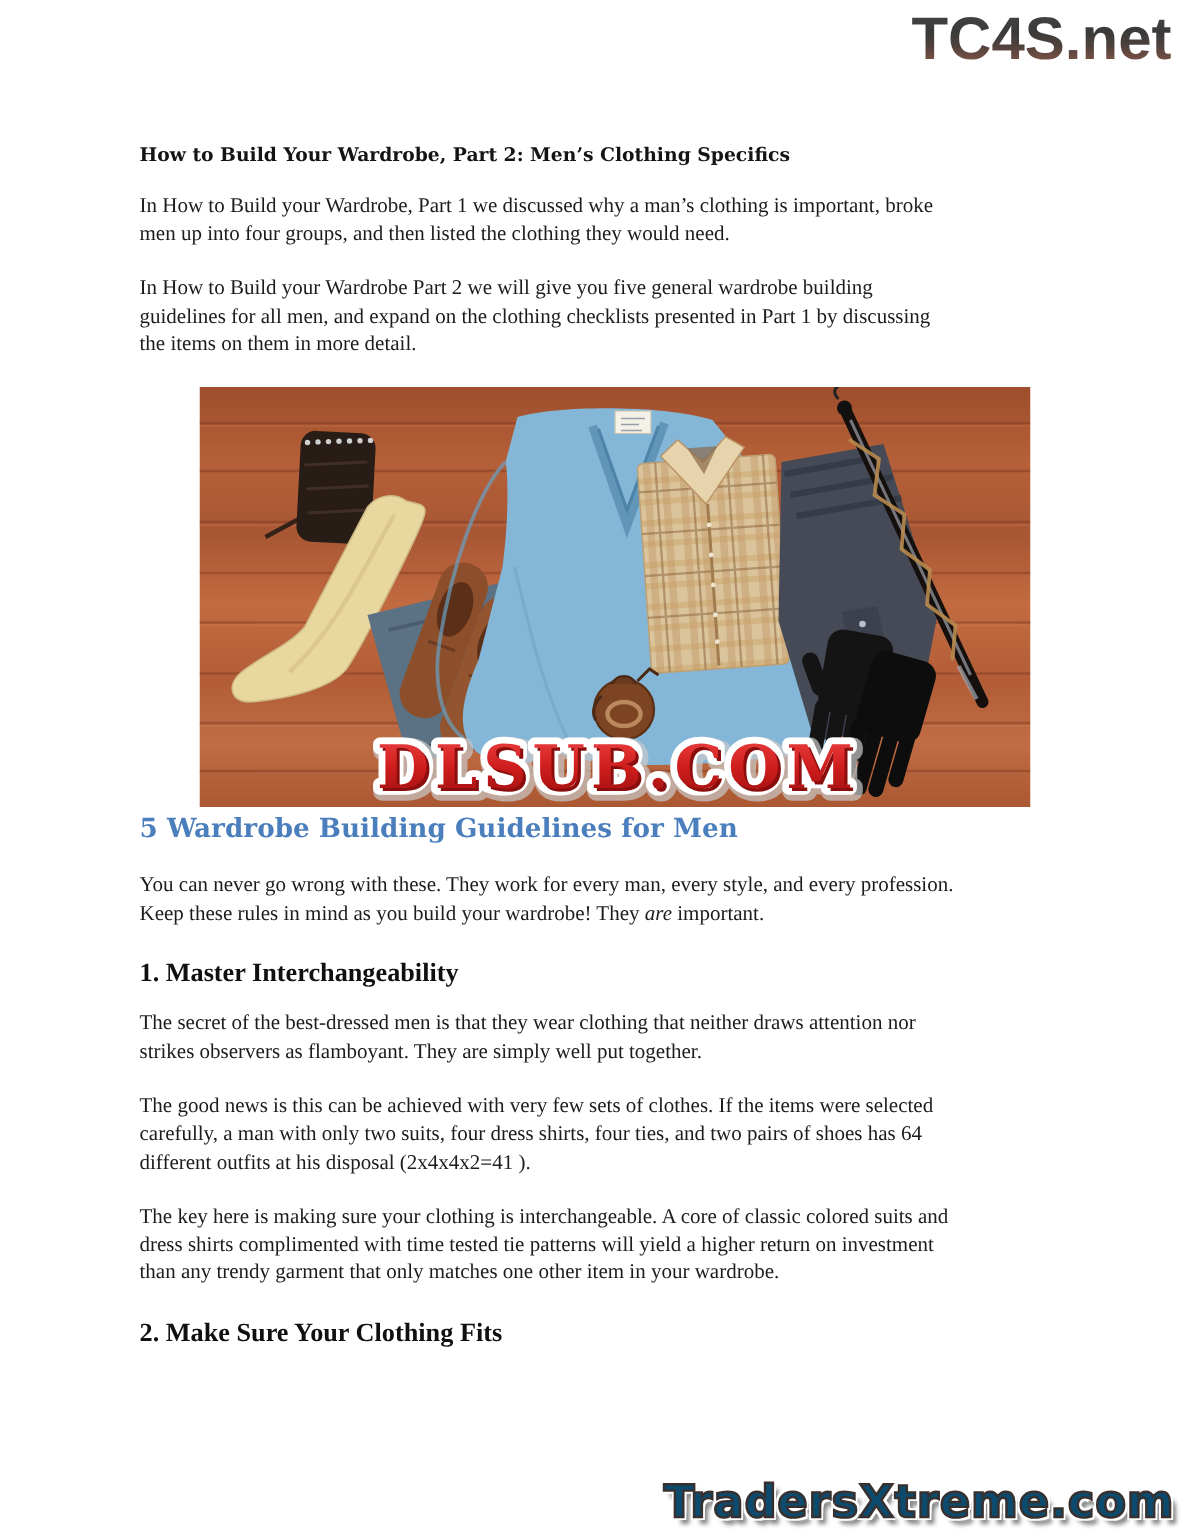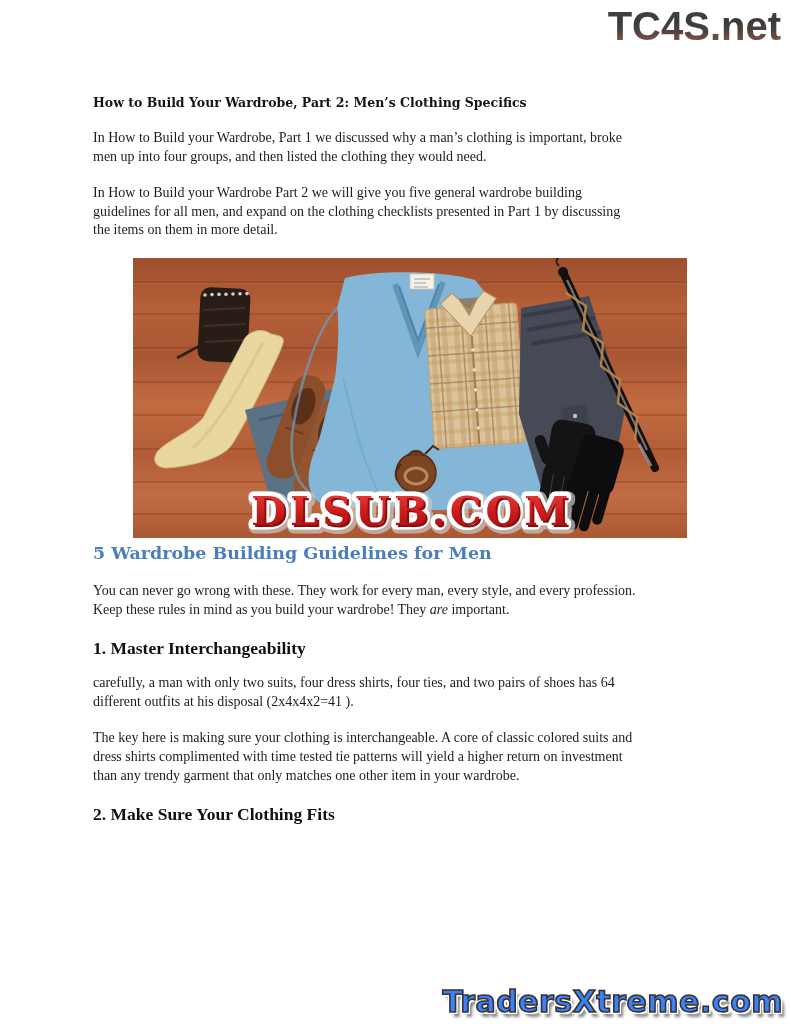--- a/index.html
+++ b/index.html
@@ -14,21 +14,21 @@
     font:700 40px/1.1 "Liberation Sans", sans-serif;
     letter-spacing:0;
     background:linear-gradient(180deg,#474747 0%,#3a3a3a 40%,#4e413c 60%,#7d5246 84%,#9a6a5a 100%);
     -webkit-background-clip:text;background-clip:text;
     color:transparent;-webkit-text-fill-color:transparent;
   }
   .footer-logo{
     position:absolute;right:8px;bottom:6px;
     font:700 30px/1.1 "DejaVu Sans", sans-serif;
     letter-spacing:0.5px;
-    color:#3b82f6;
+    color:#0c4a6e;
     -webkit-text-stroke:1.6px #38302e;
     text-shadow:
       -2px -2px 0 #ffffff, 2px -2px 0 #ffffff,
       -2px  2px 0 #ffffff, 2px  2px 0 #ffffff,
       4px 5px 3px rgba(110,110,110,.85);
   }
   
   .doc{
     position:absolute;left:93px;top:95px;width:600px;
     color:#1c1c1c;
@@ -283,22 +283,27 @@
 
   <div class="h-blue">5 Wardrobe Building Guidelines for Men</div>
 
   <div class="para">
     <div class="ln">You can never go wrong with these. They work for every man, every style, and every profession.</div>
     <div class="ln"><span>Keep these rules in mind as you build your wardrobe! They </span><em>are</em><span> important.</span></div>
   </div>
 
   <div class="h-num">1. Master Interchangeability</div>
 
-
-  <div class="para">
+  <div class="para">
+    <div class="ln">The secret of the best-dressed men is that they wear clothing that neither draws attention nor</div>
+    <div class="ln">strikes observers as flamboyant. They are simply well put together.</div>
+  </div>
+
+  <div class="para">
+    <div class="ln">The good news is this can be achieved with very few sets of clothes. If the items were selected</div>
     <div class="ln">carefully, a man with only two suits, four dress shirts, four ties, and two pairs of shoes has 64</div>
     <div class="ln">different outfits at his disposal (2x4x4x2=41 ).</div>
   </div>
 
   <div class="para">
     <div class="ln">The key here is making sure your clothing is interchangeable. A core of classic colored suits and</div>
     <div class="ln">dress shirts complimented with time tested tie patterns will yield a higher return on investment</div>
     <div class="ln">than any trendy garment that only matches one other item in your wardrobe.</div>
   </div>
 

